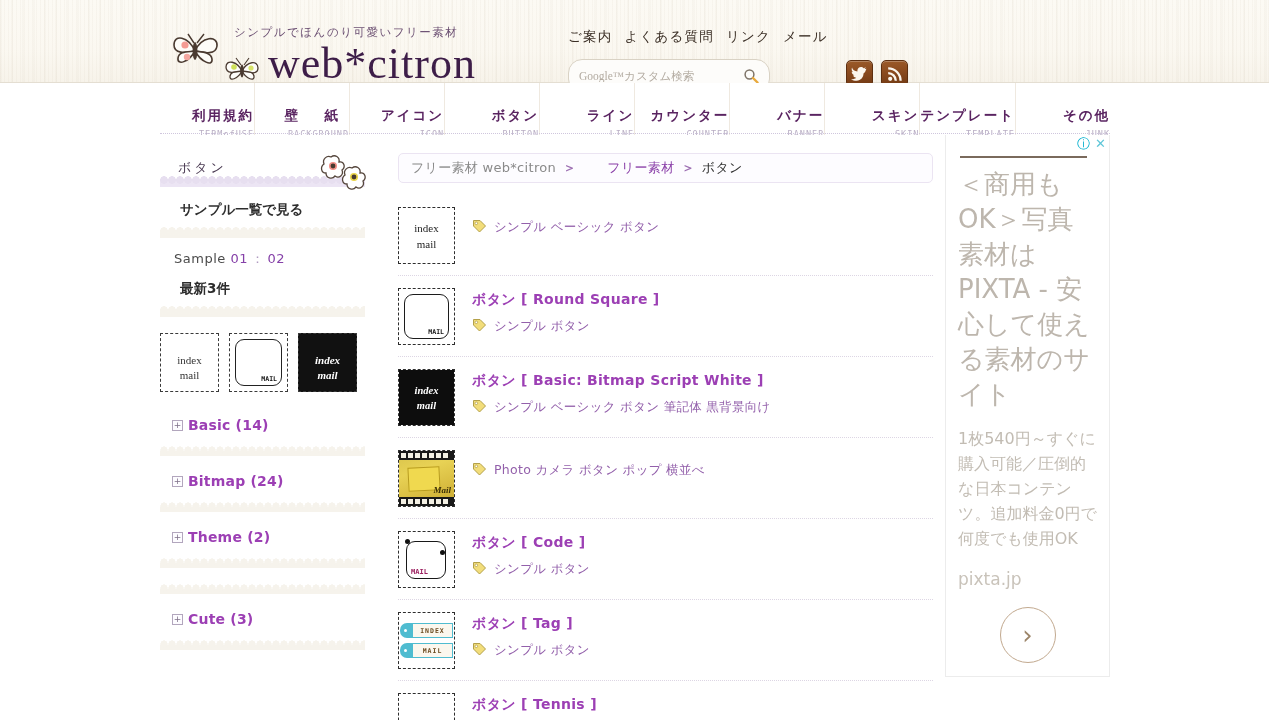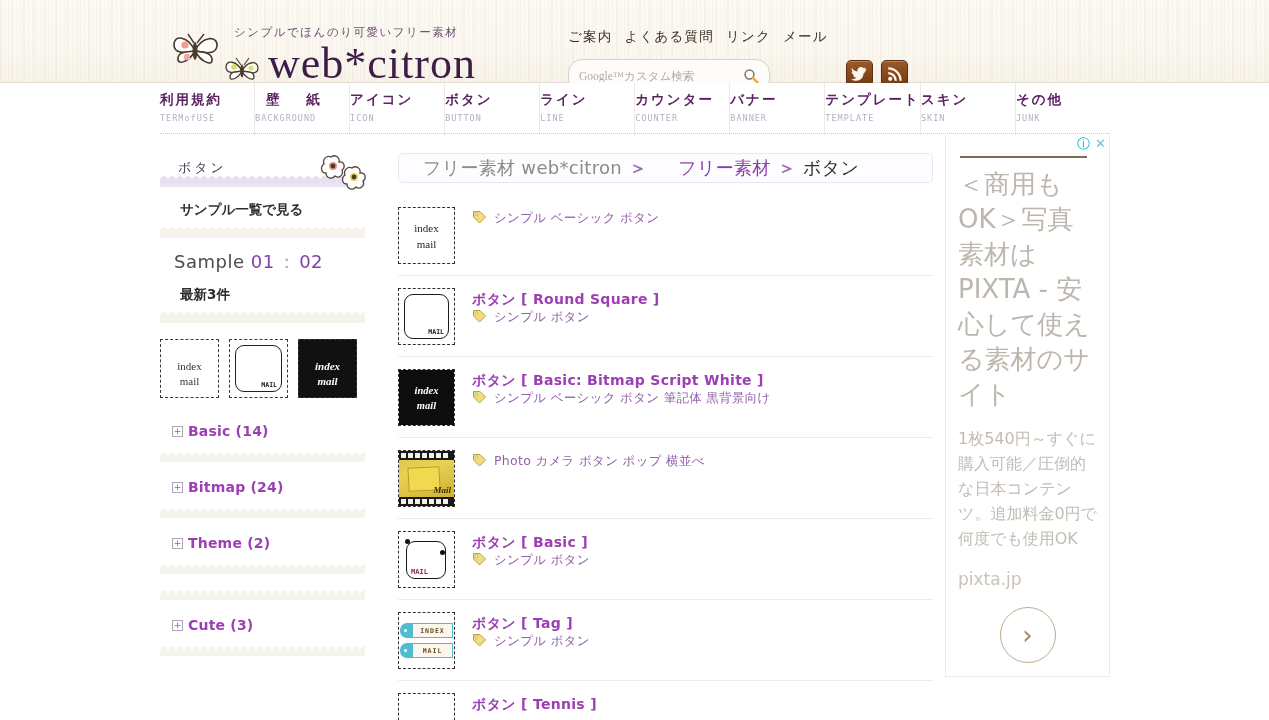--- a/index.html
+++ b/index.html
@@ -123,22 +123,22 @@
     position: relative;
   }
   .catnav {
     position: absolute;
     left: 160px; top: 0;
     width: 950px; height: 52px;
     display: flex;
   }
   .catnav-item {
     flex: 1;
-    text-align: left;
-    padding-top: 8px;
+    text-align: right;
+    padding-top: 24px;
     border-left: 1px solid #efe9e0;
     cursor: pointer;
     text-decoration: none;
     display: block;
   }
   .catnav-item:first-child { border-left: none; }
   .catnav-ja {
     font-size: 13.5px;
     color: #5a2461;
     font-family: "DejaVu Sans", sans-serif;
@@ -212,21 +212,21 @@
   .side-scallop-thin {
     margin-top: 8px;
     width: 205px; height: 11px;
     background:
       radial-gradient(circle at 4px 4px, #f6f3ec 3.6px, rgba(246,243,236,0) 4px) 0 0/8px 11px repeat-x,
       linear-gradient(#f6f3ec,#f6f3ec) 0 5px/205px 6px no-repeat;
   }
   .sample-line {
     margin-top: 12px;
     margin-left: 14px;
-    font-size: 18px;
+    font-size: 13px;
     color: #4b4b4b;
     font-family: "DejaVu Sans", sans-serif;
     letter-spacing: .5px;
   }
   .sample-line a { color: #8540a8; text-decoration: none; cursor: pointer; }
   .sample-line .sep { color: #b09ac0; margin: 0 3px; }
 
   .thumbs-row { margin-top: 16px; display: flex; gap: 10px; }
   .thumb {
     width: 59px; height: 59px;
@@ -292,22 +292,22 @@
     position: absolute;
     left: 398px; top: 18px;
     width: 535px;
   }
   .breadcrumb {
     height: 30px;
     background: #fdfcff;
     border: 1px solid #ebe4f2;
     border-radius: 5px;
     display: flex; align-items: center;
-    padding: 0 24px;
-    font-size: 18px;
+    padding: 0 12px;
+    font-size: 13px;
     font-family: "DejaVu Sans", sans-serif;
     color: #3f3f3f;
     letter-spacing: .3px;
   }
   .bc-muted { color: #8a8a8a; }
   .bc-link { color: #8a3fa8; text-decoration: none; cursor: pointer; margin-left: 24px; }
   .bc-arrow { color: #9d6fb2; margin: 0 7px; font-weight: bold; }
   .bc-current { color: #2f2f2f; }
 
   .item-list { margin-top: 12px; }
@@ -331,20 +331,21 @@
     font-size: 14px;
     font-weight: bold;
     color: #9c3fb4;
     font-family: "DejaVu Sans", sans-serif;
     text-decoration: none;
     letter-spacing: .3px;
     cursor: pointer;
     display: block;
   }
   .item-tags {
+    margin-top: 9px;
     font-size: 12.5px;
     color: #9360ab;
     font-family: "DejaVu Sans", sans-serif;
     display: flex; align-items: center;
     letter-spacing: .3px;
   }
   .tag-icon { margin-right: 7px; flex: 0 0 auto; }
 
   
   .tn-serif {
@@ -581,26 +582,26 @@
     </a>
     <a class="catnav-item">
       <span class="catnav-ja">カウンター</span>
       <span class="catnav-en">COUNTER</span>
     </a>
     <a class="catnav-item">
       <span class="catnav-ja">バナー</span>
       <span class="catnav-en">BANNER</span>
     </a>
     <a class="catnav-item">
+      <span class="catnav-ja">スキン</span>
+      <span class="catnav-en">SKIN</span>
+    </a>
+    <a class="catnav-item">
       <span class="catnav-ja">テンプレート</span>
       <span class="catnav-en">TEMPLATE</span>
-    </a>
-    <a class="catnav-item">
-      <span class="catnav-ja">スキン</span>
-      <span class="catnav-en">SKIN</span>
     </a>
     <a class="catnav-item">
       <span class="catnav-ja">その他</span>
       <span class="catnav-en">JUNK</span>
     </a>
   </div>
   <div class="dotted-sep"></div>
 </div>
 
 <div class="page">
@@ -803,21 +804,21 @@
       <div class="item">
         <div class="item-thumb">
           <div class="tn-code">
             <span class="box"></span>
             <span class="dot" style="left:2px;top:3px;"></span>
             <span class="dot" style="left:37px;top:14px;"></span>
             <span class="lbl">MAIL</span>
           </div>
         </div>
         <div class="item-body">
-          <a class="item-title">ボタン [ Basic ]</a>
+          <a class="item-title">ボタン [ Code ]</a>
           <div class="item-tags">
             <span class="tag-icon">
               <svg width="15" height="14" viewBox="0 0 15 14">
                 <path d="M1.5 1.5 L8 1.5 L13.5 7 L7.5 13 L1.5 7 Z" fill="#f2dd7a" stroke="#b4a14a" stroke-width="1"></path>
                 <circle cx="4.3" cy="4.3" r="1.3" fill="#fff" stroke="#b4a14a" stroke-width=".8"></circle>
               </svg>
             </span>
             <span>シンプル ボタン</span>
           </div>
         </div>

